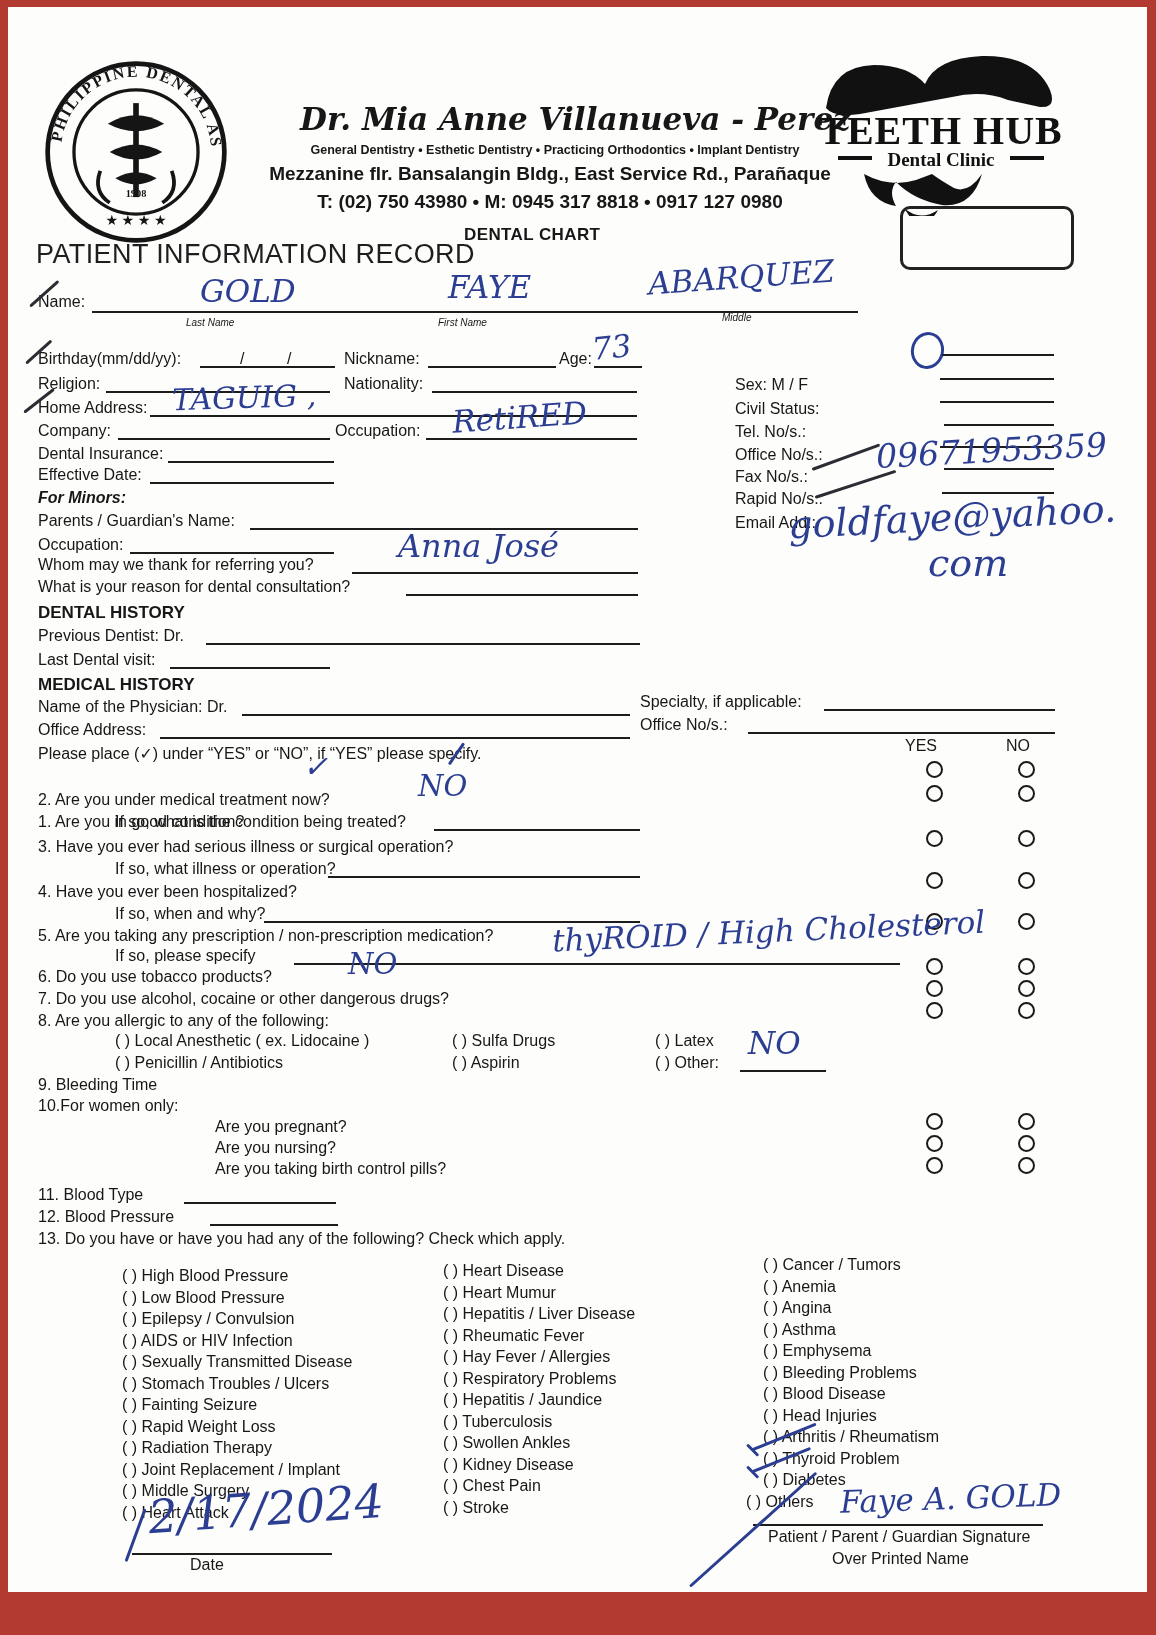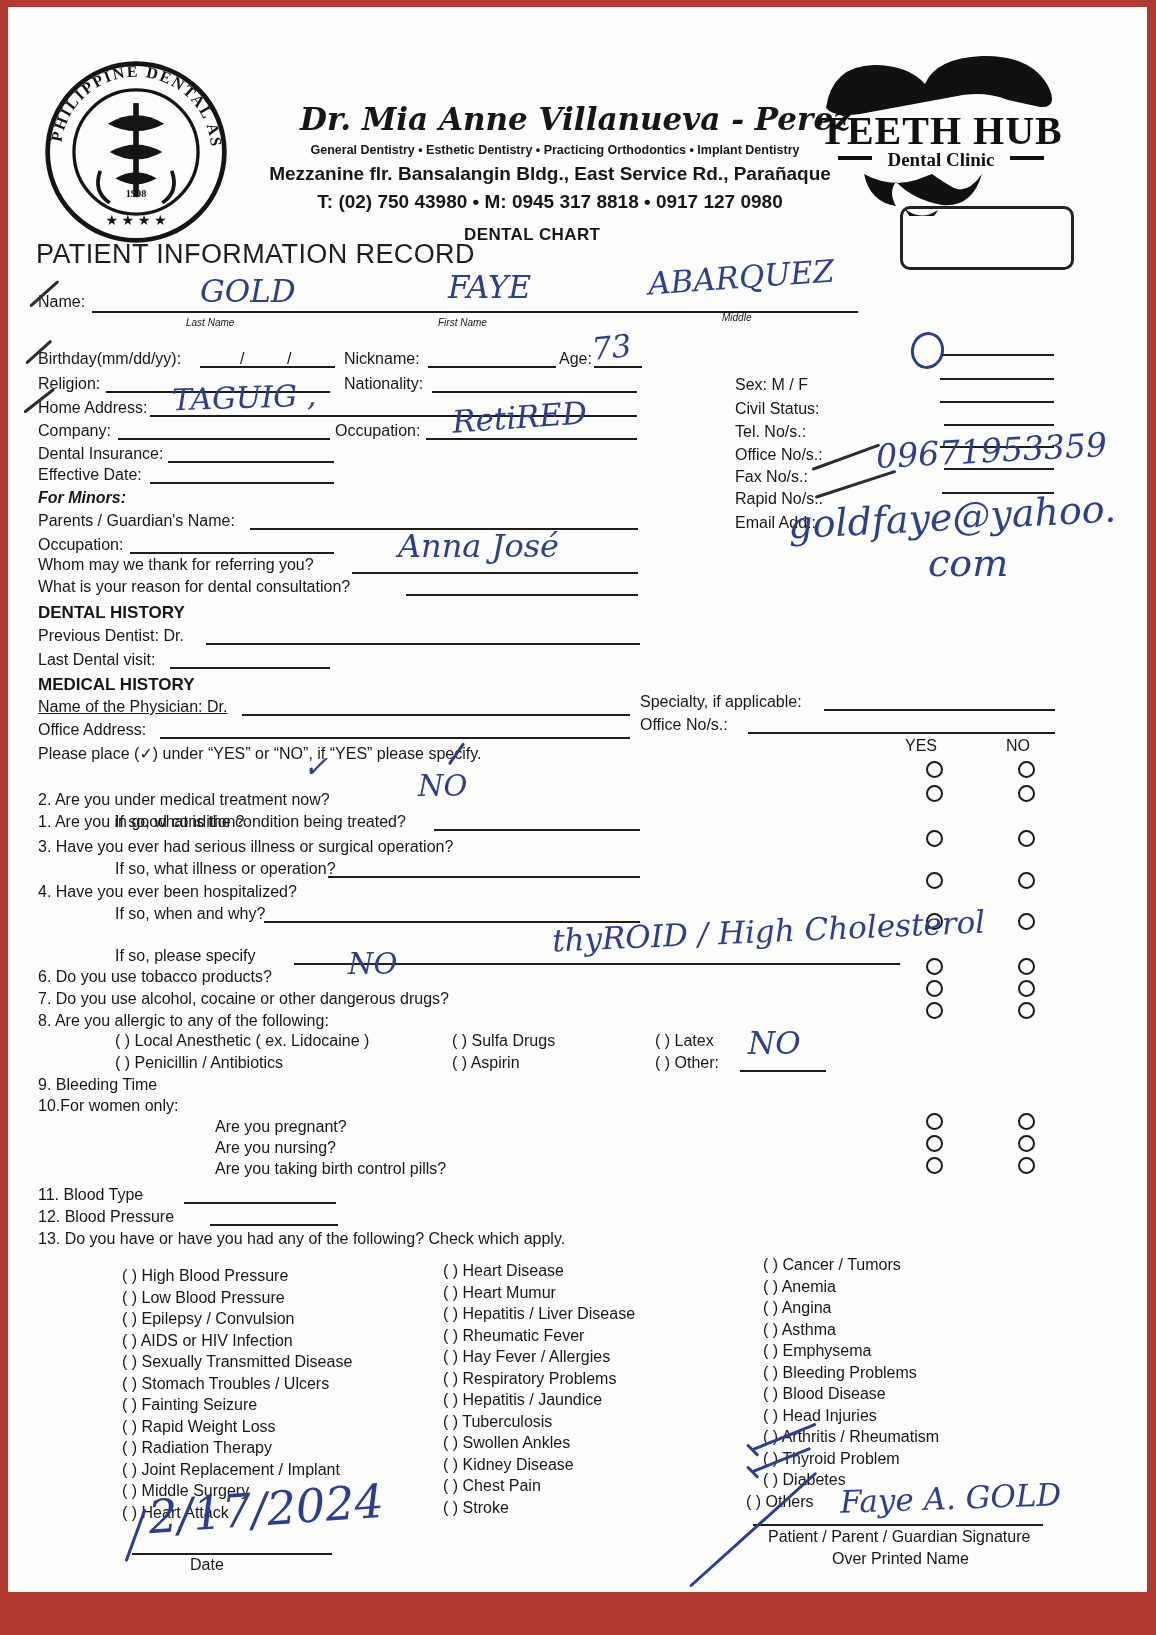--- a/index.html
+++ b/index.html
@@ -152,21 +152,21 @@
   <div class="hw" style="left:928px;top:544px;font-size:38px;">com</div>
 
   <div class="lbl b" style="left:38px;top:603px;font-size:17px;">DENTAL HISTORY</div>
   <div class="lbl" style="left:38px;top:627px;">Previous Dentist: Dr.</div>
   <i class="ul" style="left:206px;top:643px;width:434px;"></i>
   <div class="lbl" style="left:38px;top:651px;">Last Dental visit:</div>
   <i class="ul" style="left:170px;top:667px;width:160px;"></i>
 
   <div class="lbl b" style="left:38px;top:675px;font-size:17px;">MEDICAL HISTORY</div>
 
-  <div class="lbl" style="left:38px;top:698px;text-decoration:underline;">Name of the Physician: Dr.</div>
+  <div class="lbl" style="left:38px;top:698px;">Name of the Physician: Dr.</div>
   <i class="ul" style="left:242px;top:714px;width:388px;"></i>
   <div class="lbl" style="left:640px;top:693px;">Specialty, if applicable:</div>
   <i class="ul" style="left:824px;top:709px;width:231px;"></i>
 
   <div class="lbl" style="left:38px;top:721px;">Office Address:</div>
   <i class="ul" style="left:160px;top:737px;width:470px;"></i>
   <div class="lbl" style="left:640px;top:716px;">Office No/s.:</div>
   <i class="ul" style="left:748px;top:732px;width:307px;"></i>
 
   <div class="lbl" style="left:38px;top:745px;">Please place (✓) under “YES” or “NO”, if “YES” please specify.</div>
@@ -191,20 +191,21 @@
   <div class="circ" style="left:1018px;top:830px;"></div>
   <div class="lbl" style="left:115px;top:860px;">If so, what illness or operation?</div>
   <i class="ul" style="left:328px;top:876px;width:312px;"></i>
 
   <div class="lbl" style="left:38px;top:883px;">4. Have you ever been hospitalized?</div>
   <div class="circ" style="left:926px;top:872px;"></div>
   <div class="circ" style="left:1018px;top:872px;"></div>
   <div class="lbl" style="left:115px;top:905px;">If so, when and why?</div>
   <i class="ul" style="left:264px;top:921px;width:376px;"></i>
 
+  <div class="lbl" style="left:38px;top:927px;">5. Are you taking any prescription / non-prescription medication?</div>
   <div class="circ" style="left:926px;top:913px;"></div>
   <div class="circ" style="left:1018px;top:913px;"></div>
   <div class="lbl" style="left:115px;top:947px;">If so, please specify</div>
   <i class="ul" style="left:294px;top:963px;width:606px;"></i>
   <div class="hw" style="left:552px;top:916px;font-size:31px;transform:rotate(-2.5deg);">thyROID / High Cholesterol</div>
 
   <div class="lbl" style="left:38px;top:968px;">6. Do you use tobacco products?</div>
   <div class="hw" style="left:348px;top:950px;font-size:29px;">NO</div>
   <div class="circ" style="left:926px;top:958px;"></div>
   <div class="circ" style="left:1018px;top:958px;"></div>

